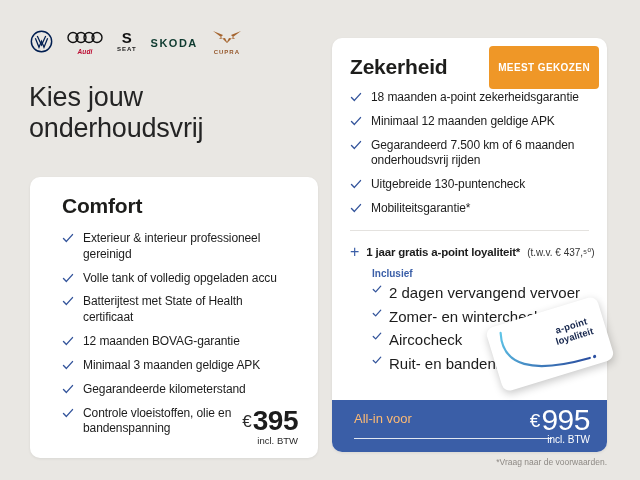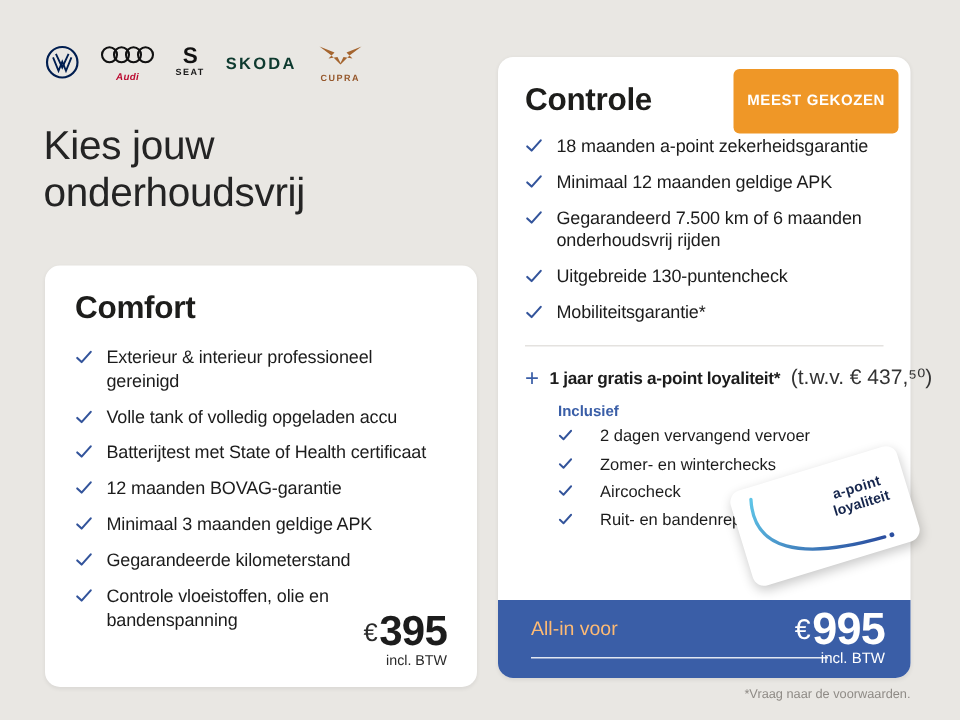--- a/index.html
+++ b/index.html
@@ -21,21 +21,21 @@
   .seat-sub{color:#1b1b1b;}
   .skoda-word{font-size:11px;font-weight:700;letter-spacing:1.5px;color:#0e3a2f;margin-top:7px;}
   .cupra-sub{color:#95572b;letter-spacing:1px;}
   .seat-s{font-size:15px;font-weight:800;color:#111;line-height:1;}
 
   
   .heading{position:absolute;left:29px;top:82px;font-size:27px;line-height:31px;font-weight:500;color:#242424;letter-spacing:-.2px;}
 
   
   .card{position:absolute;background:#fff;border-radius:10px;box-shadow:0 1px 3px rgba(0,0,0,.07);}
-  .card-comfort{left:30px;top:177px;width:288px;height:281px;padding:17px 20px;}
+  .card-comfort{left:30px;top:177px;width:288px;height:281px;padding:17px 32px;}
   .card-zekerheid{left:332px;top:38px;width:275px;height:414px;padding:17px 18px;}
   .card-title{font-size:21px;font-weight:700;color:var(--text-dark);letter-spacing:-.2px;}
   .card-comfort .card-title{margin-bottom:13px;}
   .card-zekerheid .card-title{margin-bottom:11px;}
 
   ul.features{list-style:none;}
   ul.features li{display:flex;gap:9px;margin-bottom:8px;font-size:12px;line-height:1.32;color:#1c1c1c;letter-spacing:-.1px;}
   ul.features li .chk{flex:0 0 12px;margin-top:1px;}
   ul.features li.bold{font-weight:700;}
 
@@ -43,42 +43,42 @@
 
   
   .badge{position:absolute;top:8px;right:8px;background:var(--badge-orange);color:#fff;font-size:10px;font-weight:700;letter-spacing:.4px;padding:16px 9px;border-radius:4px;}
 
   .divider{border:none;border-top:1px solid #e4e2df;margin:13px 0 12px 0;}
 
   
   .loyalty-row{display:flex;align-items:baseline;gap:7px;white-space:nowrap;}
   .plus{color:var(--accent-blue);font-size:16px;font-weight:500;line-height:1;position:relative;top:1px;}
   .loyalty-title{font-size:11.5px;font-weight:700;color:#1c1c1c;letter-spacing:-.2px;}
-  .loyalty-note{font-size:14px;color:#333;}
+  .loyalty-note{font-size:10px;color:#333;}
   .inclusief{margin:9px 0 5px 22px;color:var(--accent-blue);font-weight:700;font-size:10px;}
   ul.subfeatures{list-style:none;margin-left:22px;}
-  ul.subfeatures li{display:flex;gap:18px;margin-bottom:5px;font-size:11px;color:#1c1c1c;line-height:1.25;}
+  ul.subfeatures li{display:flex;gap:7px;margin-bottom:5px;font-size:15px;color:#1c1c1c;line-height:1.25;}
   ul.subfeatures li .chk{flex:0 0 10px;margin-top:0;}
 
   
   .loyalty-card{position:absolute;left:160px;top:273px;width:116px;height:66px;background:#fff;border-radius:8px;
     box-shadow:0 3px 8px rgba(0,0,0,.22);transform:rotate(-17deg);z-index:3;overflow:hidden;}
   .loyalty-card .arc{position:absolute;left:0;top:0;}
   .loyalty-card .lc-text{position:absolute;right:13px;top:17px;text-align:center;color:#16264d;font-weight:700;line-height:1.15;}
   .lc-line1{font-size:9.5px;letter-spacing:.2px;}
   .lc-line2{font-size:9.5px;}
 
   
   .allin-footer{position:absolute;left:0;bottom:0;width:100%;height:52px;background:var(--accent-blue);
     border-radius:0 0 10px 10px;z-index:2;}
   .allin-label{position:absolute;left:22px;top:11px;color:#fdba74;font-size:13px;font-weight:500;}
   .allin-rule{position:absolute;left:22px;top:38px;width:198px;height:1px;background:rgba(255,255,255,.85);}
   .allin-price{position:absolute;right:17px;top:3px;text-align:right;color:#fff;}
   .allin-price .euro{font-size:19px;font-weight:400;vertical-align:3px;margin-right:1px;}
-  .allin-price .amount{font-size:30px;font-weight:700;letter-spacing:-.5px;}
+  .allin-price .amount{font-size:30px;font-weight:400;letter-spacing:-.5px;}
   .allin-price .vat{font-size:10px;margin-top:-3px;}
 
   
   .comfort-price{position:absolute;right:20px;bottom:12px;text-align:right;color:#1c1c1c;}
   .comfort-price .euro{font-size:17px;font-weight:400;vertical-align:3px;margin-right:1px;color:#2a2a2a;}
   .comfort-price .amount{font-size:28px;font-weight:700;letter-spacing:-.5px;}
   .comfort-price .vat{font-size:9.5px;margin-top:-2px;color:#2a2a2a;}
 
   .footnote{position:absolute;right:33px;top:457px;font-size:8.5px;color:#8e8a85;}
 </style>
@@ -191,21 +191,21 @@
         </li>
     </ul>
     <div class="comfort-price">
       <div><span class="euro">€</span><span class="amount">395</span></div>
       <div class="vat">incl. BTW</div>
     </div>
   </div>
 
   <div class="card card-zekerheid">
     <div class="badge">MEEST GEKOZEN</div>
-    <div class="card-title">Controle</div>
+    <div class="card-title">Zekerheid</div>
     <ul class="features">
       <li>
           <span class="chk">
             <svg width="12" height="12" viewBox="0 0 12 12">
               <path d="M1.5 6.6 L4.4 9.4 L10.5 2.6" fill="none" stroke="#33549b" stroke-width="1.4" stroke-linecap="round" stroke-linejoin="round"></path>
             </svg>
           </span>
           <span>18 maanden a-point zekerheidsgarantie</span>
         </li>
       <li>

